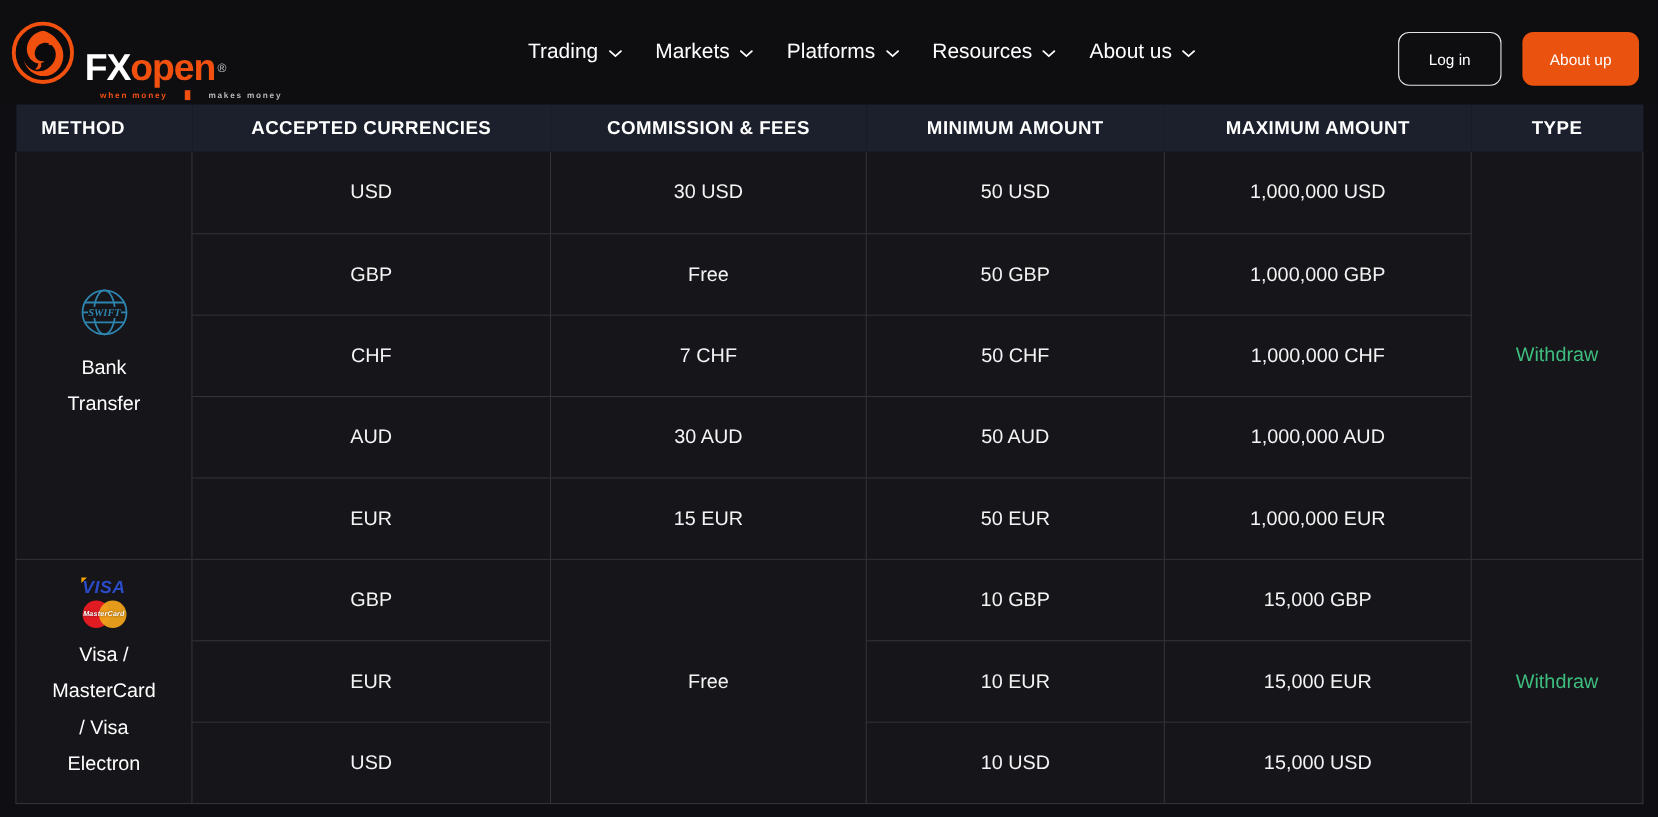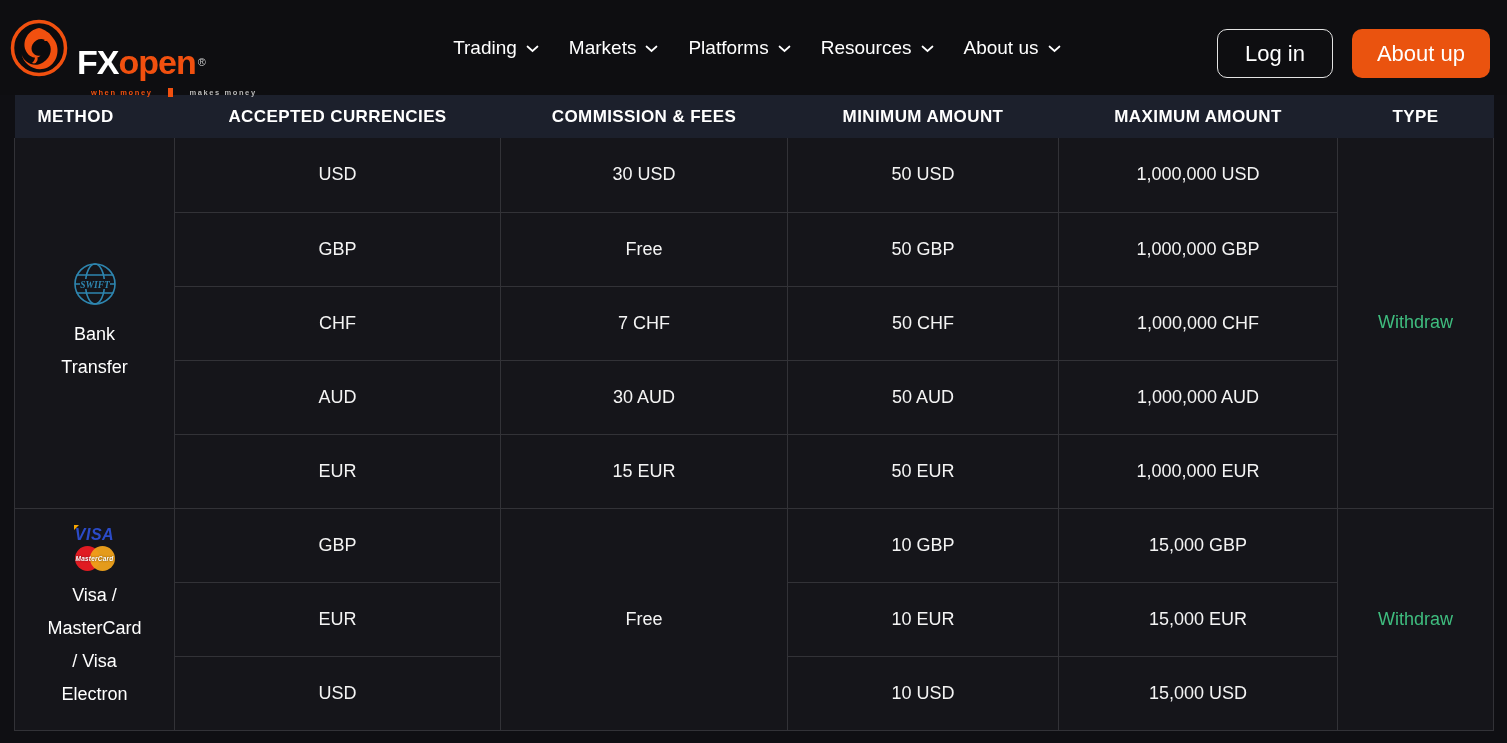--- a/index.html
+++ b/index.html
@@ -14,36 +14,36 @@
   .topbar {
     height:95px;
     display:flex;
     align-items:center;
     justify-content:space-between;
     padding:0 17px 0 10px;
     background:#0e0e11;
   }
   .brand { display:flex; align-items:center; gap:9px; cursor:pointer; }
   .brand-text { display:flex; flex-direction:column; }
-  .brand-word { font-size:34px; font-weight:bold; letter-spacing:-1px; line-height:47px;margin-top:40px; }
+  .brand-word { font-size:34px; font-weight:bold; letter-spacing:-1px; line-height:36px;margin-top:40px; }
   .brand-word .fx { color:#ffffff; }
   .brand-word .open { color:#f1500f; }
   .brand-word .reg { font-size:11px; color:#cccccc; vertical-align:top; font-weight:normal; letter-spacing:0; margin-left:2px; }
   .brand-tagline { display:flex; align-items:center; gap:16px; margin-top:2px; padding-left:14px;
                    font-size:7.5px; font-weight:bold; letter-spacing:1.6px; }
   .tag-left { color:#f1500f; }
   .tag-block { display:inline-block; width:5px; height:9px; background:#f1500f; }
   .tag-right { color:#b9b9b9; }
 
   .menu { display:flex; gap:30px; margin-left:40px; }
   .nav-item { display:flex; align-items:center; gap:9px; font-size:19px; color:#fff; cursor:pointer; }
   .nav-item svg { margin-top:3px; }
 
   .auth { display:flex; gap:19px; align-items:center; }
-  .btn { font-family:"Liberation Sans", sans-serif; font-size:22px; color:#fff;
+  .btn { font-family:"Liberation Sans", sans-serif; font-size:14px; color:#fff;
          border-radius:10px; height:49px; cursor:pointer;margin-top:12px; }
   .btn-login { background:transparent; border:1px solid #e3e3e3; padding:0 27px; }
   .btn-signup { background:#ea530f; border:none; padding:0 25px; }
 
   
   .table-wrap { margin:0 14px; }
   table { width:1479px; border-collapse:collapse; table-layout:fixed; }
   th {
     background:#1c202c; height:43px; font-size:17px; font-weight:bold;
     letter-spacing:.4px; color:#fff; text-align:center; border:none;

